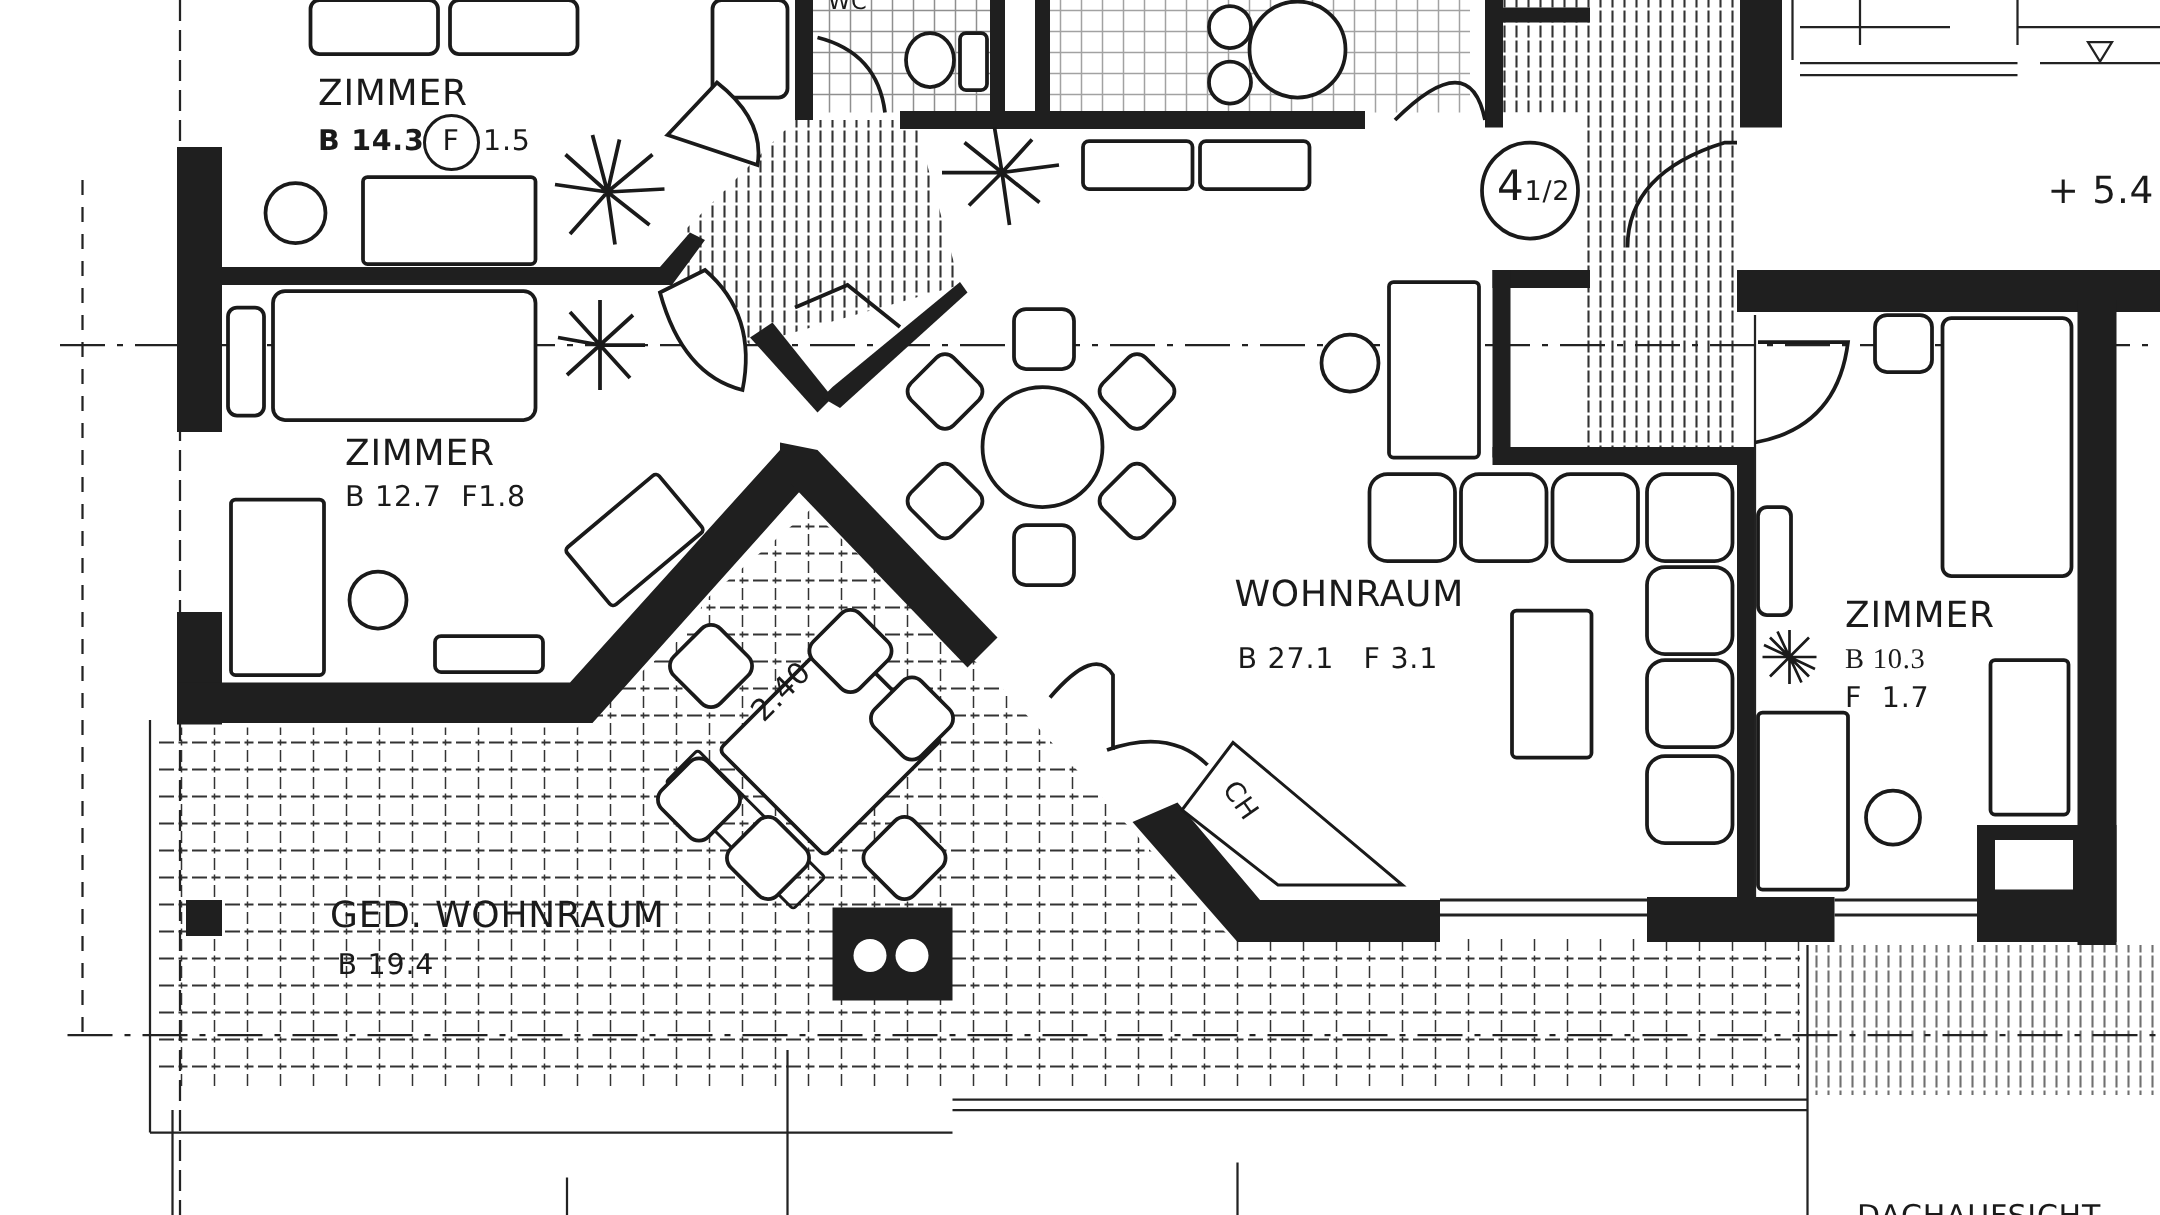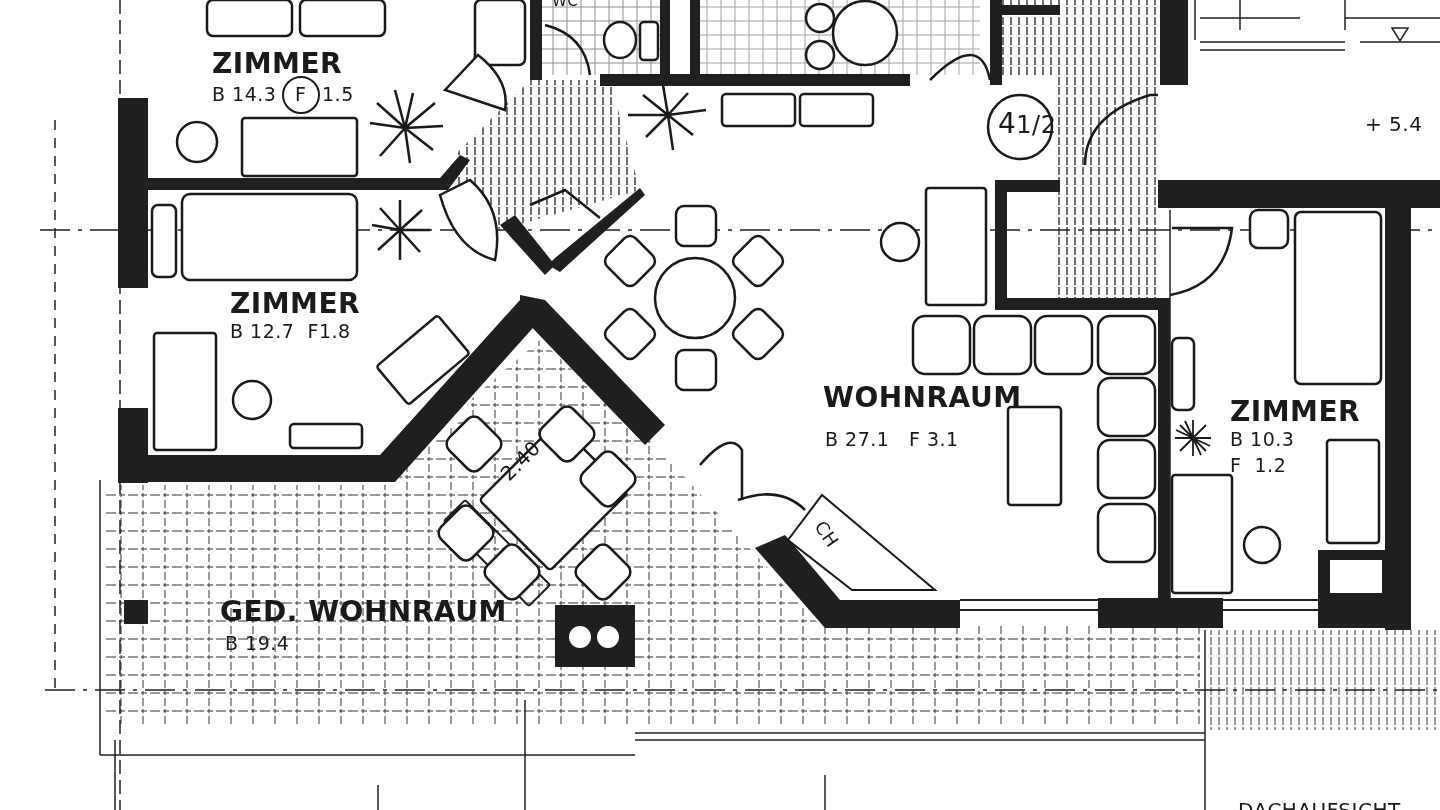--- a/index.html
+++ b/index.html
@@ -1,21 +1,21 @@
 <!DOCTYPE html>
 <html><head>
 <meta charset="utf-8">
 <style>
   html, body { margin: 0; padding: 0; background: #ffffff; }
   body { width: 1440px; height: 810px; overflow: hidden; position: relative; font-family: "DejaVu Sans", sans-serif; }
   #plan { position: absolute; left: 0; top: 0; width: 1440px; height: 810px; }
   .lbl { position: absolute; color: #1a1a1a; font-family: "DejaVu Sans", sans-serif; white-space: nowrap; line-height: 1; letter-spacing: 0.5px; }
-  .room-name { font-size: 28px; font-weight: bold; }
+  .room-name { font-size: 24px; }
   .room-dims { font-size: 19px; }
-  .big { font-size: 20px; }
+  .big { font-size: 25px; }
 </style>
 </head>
 <body>
 
 <svg id="plan" viewBox="0 0 1440 810" xmlns="http://www.w3.org/2000/svg">
   <defs>
     <pattern id="tile" width="22" height="18" patternUnits="userSpaceOnUse">
       <path d="M0 9 H22" stroke="#333" stroke-width="1.2" stroke-dasharray="6 3"></path>
       <path d="M11 0 V18" stroke="#333" stroke-width="1" stroke-dasharray="4 3"></path>
     </pattern>
@@ -200,42 +200,42 @@
     <circle cx="580" cy="637" r="11" fill="#fff"></circle>
     <circle cx="608" cy="637" r="11" fill="#fff"></circle>
   </g>
   <rect x="124" y="600" width="24" height="24" fill="#1f1f1f"></rect>
 
   <circle cx="1020" cy="127" r="32" fill="#fff" stroke="#1a1a1a" stroke-width="2.5"></circle>
   <circle cx="301" cy="95" r="18" fill="none" stroke="#1a1a1a" stroke-width="2"></circle>
 </svg>
 
 <div class="lbl room-name" style="left:212px;top:50px;">ZIMMER</div>
-<div class="lbl room-dims" style="left:212px;top:85px;">B 14.3</div>
+<div class="lbl room-dims" style="left:212px;top:85px;font-weight:bold;">B 14.3</div>
 <div class="lbl room-dims" style="left:295px;top:85px;">F</div>
 <div class="lbl room-dims" style="left:322px;top:85px;">1.5</div>
 
 <div class="lbl room-name" style="left:230px;top:290px;">ZIMMER</div>
 <div class="lbl room-dims" style="left:230px;top:322px;white-space:pre;">B 12.7  F1.8</div>
 
 <div class="lbl room-name" style="left:823px;top:384px;">WOHNRAUM</div>
 <div class="lbl room-dims" style="left:825px;top:430px;white-space:pre;">B 27.1   F 3.1</div>
 
 <div class="lbl room-name" style="left:1230px;top:398px;">ZIMMER</div>
-<div class="lbl room-dims" style="left:1230px;top:430px;">B 10.3</div>
-<div class="lbl room-dims" style="left:1230px;top:456px;white-space:pre;">F  1.2</div>
+<div class="lbl room-dims" style="left:1230px;top:430px;font-family:Liberation Serif, serif;">B 10.3</div>
+<div class="lbl room-dims" style="left:1230px;top:456px;white-space:pre;">F  1.7</div>
 
 <div class="lbl room-name" style="left:220px;top:598px;">GED. WOHNRAUM</div>
 <div class="lbl room-dims" style="left:225px;top:634px;">B 19.4</div>
 
 <div class="lbl" style="left:552px;top:-6px;font-size:15px;">WC</div>
 
 <div class="lbl" style="left:826px;top:518px;font-size:18px;transform:rotate(55deg);transform-origin:left top;">CH</div>
 
 <div class="lbl" style="left:497px;top:470px;font-size:20px;transform:rotate(-45deg);transform-origin:left top;">2.40</div>
 
 <div class="lbl" style="left:998px;top:110px;font-size:28px;">
-  <span>4</span><span style="font-size:24px;">1/2</span>
+  <span>4</span><span style="font-size:18px;">1/2</span>
 </div>
 
 <div class="lbl big" style="left:1365px;top:114px;">+ 5.4</div>
 
 <div class="lbl" style="left:1238px;top:800px;font-size:20px;">DACHAUFSICHT</div>
 
 </body></html>

